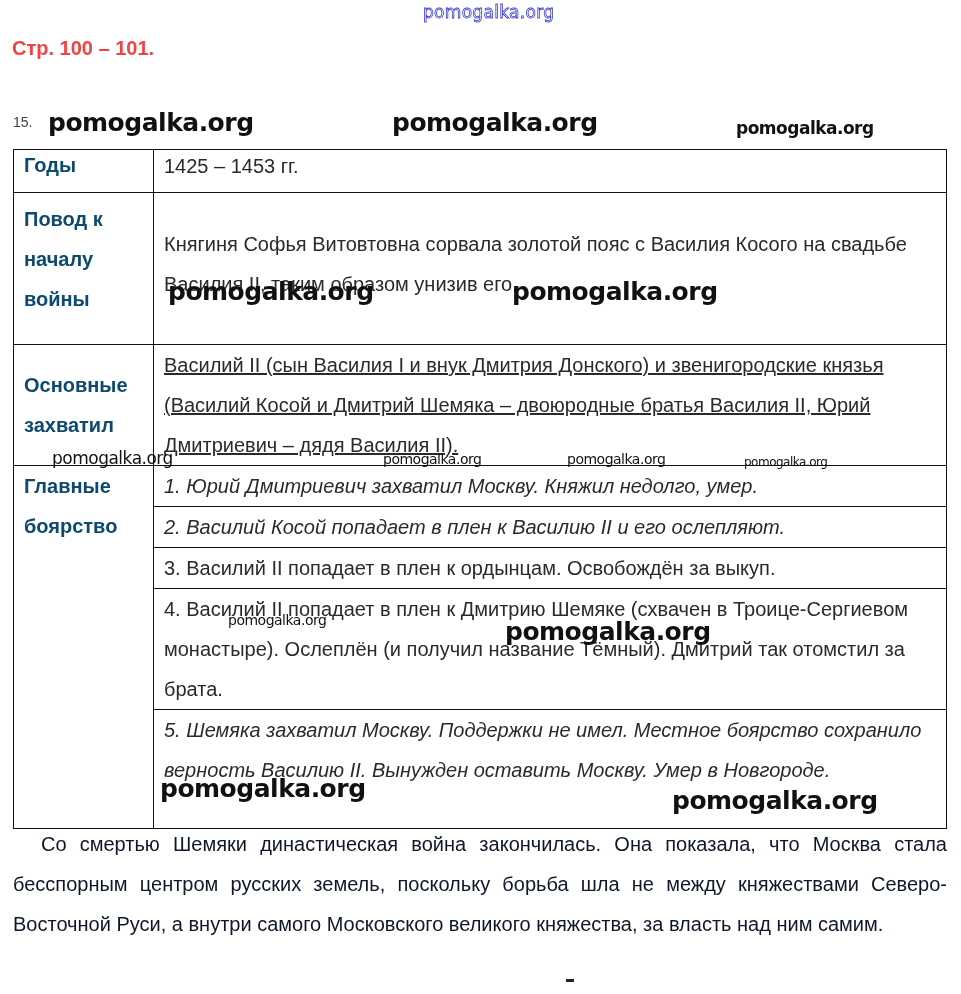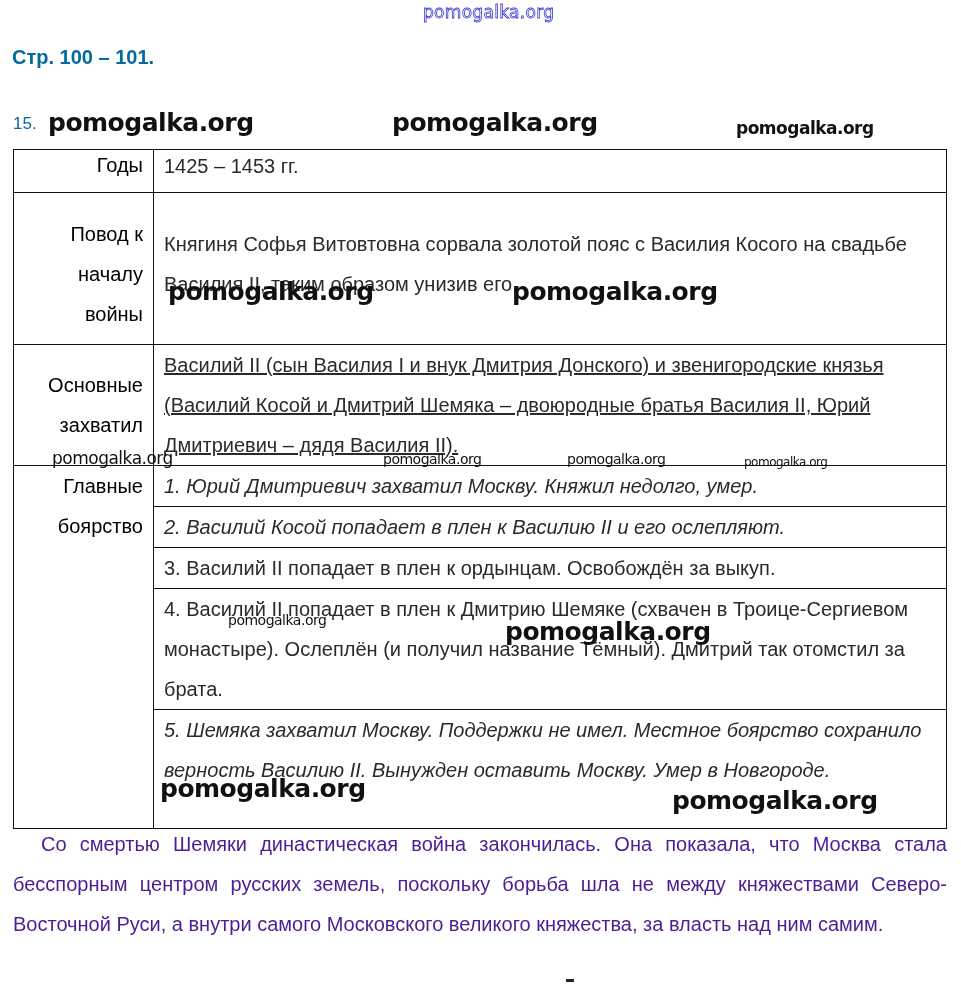--- a/index.html
+++ b/index.html
@@ -6,64 +6,63 @@
   body {
     width: 961px; height: 994px; position: relative; overflow: hidden;
     font-family: "Liberation Sans", sans-serif; color: #222;
   }
   .abs { position: absolute; }
   .wm-top {
     left: 423px; top: 2px; font-size: 17px; color: #fff;
     -webkit-text-stroke: 0.8px #3a3ad0; letter-spacing: 0.3px;
     font-family: "DejaVu Sans", sans-serif;
   }
-  .page-ref { left: 12px; top: 46px; font-size: 20px; font-weight: bold; color: #0369a1; }
-  .task-num { left: 13px; top: 114px; font-size: 17px; color: #0369a1; }
+  .page-ref { left: 12px; top: 37px; font-size: 20px; font-weight: bold; color: #ef4444; }
+  .task-num { left: 13px; top: 114px; font-size: 14px; color: #404040; }
   .wm {
     position: absolute; font-family: "DejaVu Sans", sans-serif; font-weight: bold;
     color: #111; white-space: nowrap; letter-spacing: -0.5px; z-index: 5;
   }
   .wm.big { font-size: 25px; }
   .wm.med { font-size: 17px; }
   .wm.sm { font-size: 14px; font-weight: normal; }
   .wm.xs { font-size: 12px; font-weight: normal; }
 
   table.main {
     position: absolute; left: 13px; top: 149px; width: 934px;
     border-collapse: collapse; font-size: 20px; color: #2a2a2a;
   }
   table.main td {
     border: 1.5px solid #111; vertical-align: top; padding: 0 10px;
   }
   td.label {
-    width: 119px; font-weight: normal; color: #000000; padding-left: 10px;
+    width: 119px; font-weight: bold; color: #0c4a6e; padding-left: 10px;
     line-height: 40px;
-    text-align: right;
   }
   td.val { line-height: 40px; margin-top: 40px; }
   .row-years td { height: 40px; }
   .row-years td.val { line-height: 28px; padding-top: 2px; }
   .row-years td.label { line-height: 30px; }
   .row-cause td { height: 120px; }
   .row-cause td.val { padding-top: 31px; line-height: 40px; }
-  .row-cause td.label { padding-top: 21px; line-height: 40px; }
+  .row-cause td.label { padding-top: 6px; line-height: 40px; }
   .row-part td { height: 118px; }
   .row-part td.label { vertical-align: middle; line-height: 40px; margin-top: 34px; }
   .row-part td.val { line-height: 40px; padding-top: 0; text-decoration: underline; }
   td.events-label { vertical-align: middle; padding-top: 30px; }
   td.ev { line-height: 40px; }
   .ev1 { height: 40px; }
   .ev2 { height: 40px; }
   .ev3 { height: 40px; }
   .ev4 { height: 118px; }
   .ev5 { height: 118px; font-style: italic; }
   .ev-line-tight { line-height: 28px; font-style: italic; }
 
   .conclusion {
-    left: 13px; top: 824px; width: 934px; font-size: 20px; color: #4c1d95;
+    left: 13px; top: 824px; width: 934px; font-size: 20px; color: #0f172a;
     line-height: 40px; text-align: justify; text-indent: 28px;
   }
   .stray-mark { left: 566px; top: 979px; width: 8px; height: 3px; background: #222; }
 </style>
 </head>
 <body>
 
 <div class="abs wm-top">pomogalka.org</div>
 <div class="abs page-ref">Стр. 100 – 101.</div>
 <div class="abs task-num">15.</div>

